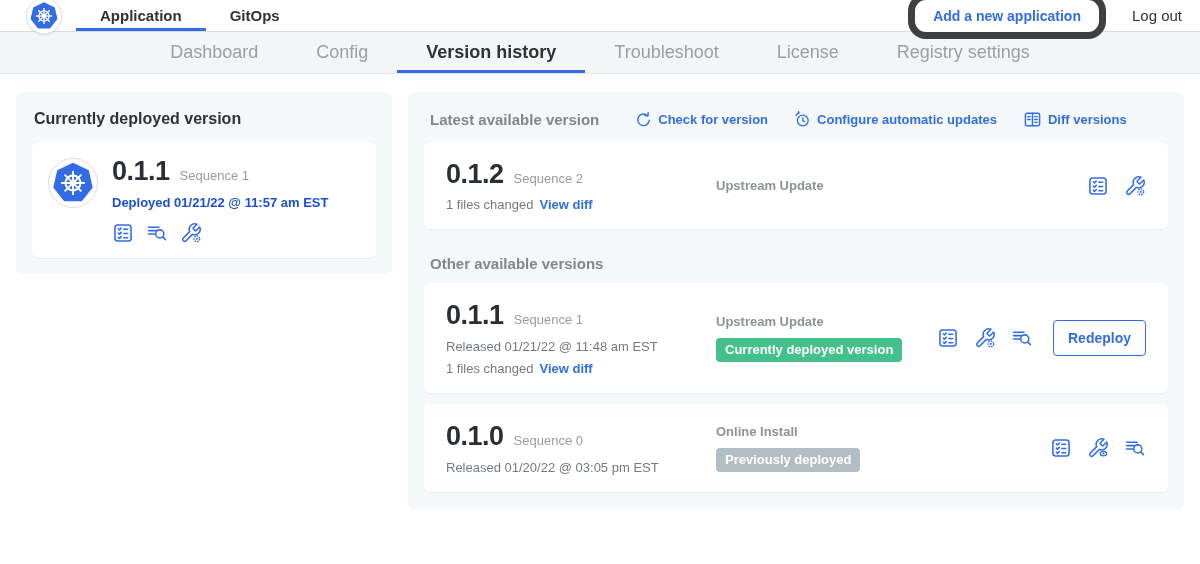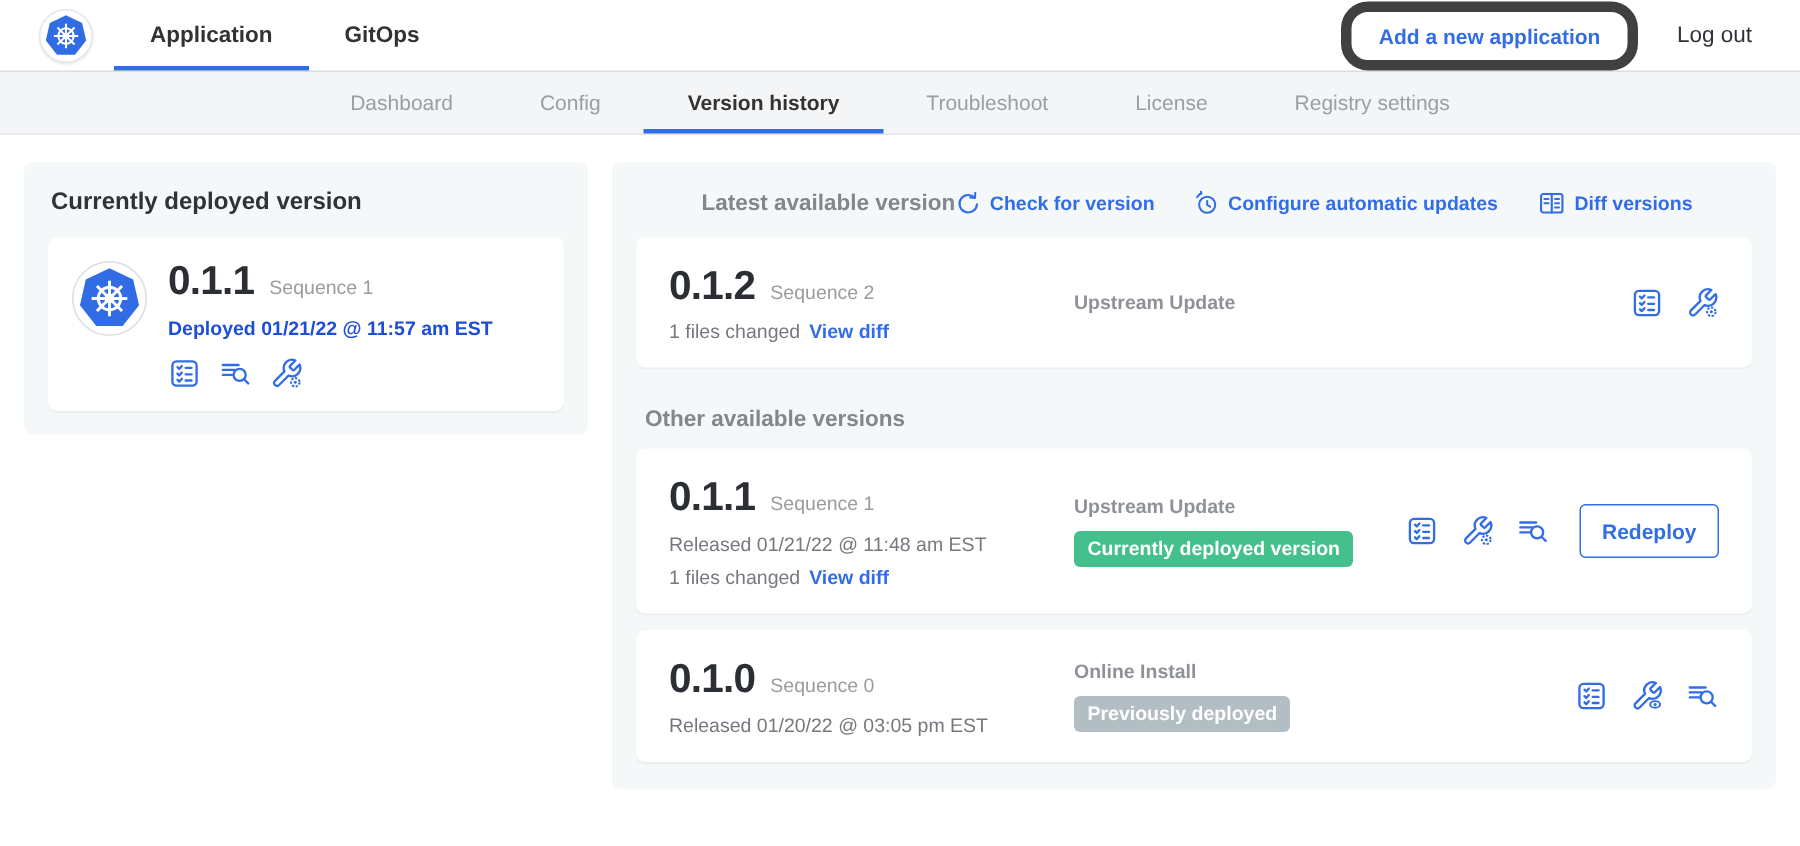--- a/index.html
+++ b/index.html
@@ -5,23 +5,23 @@
   * { box-sizing: border-box; margin: 0; padding: 0; }
   html,body { width:1200px; height:564px; }
   body {
     font-family: "Liberation Sans", sans-serif;
     background:#fff; color:#323232; overflow:hidden;
   }
   svg { display:block; }
 
   
   .topnav {
-    height:48px; display:flex; align-items:stretch;
+    height:32px; display:flex; align-items:stretch;
     border-bottom:1px solid #d9dce1; background:#fff;
-    padding-left:26px; padding-right:32px;
+    padding-left:26px; padding-right:18px;
   }
   .logo-circle {
     width:36px; height:36px; border-radius:50%; background:#fff;
     border:1px solid #e3e6ea; box-shadow:0 1px 2px rgba(0,0,0,.10);
     display:flex; align-items:center; justify-content:center;
     align-self:center; flex:none;
   }
   .top-tabs { display:flex; margin-left:14px; }
   .top-tab {
     display:flex; align-items:center; padding:0 24px;
@@ -41,21 +41,21 @@
     color:#2f3237; cursor:pointer;
   }
 
   
   .subnav {
     height:42px; background:#f4f5f7; border-bottom:1px solid #e4e6ea;
     display:flex; justify-content:center;
   }
   .subnav-item {
     display:flex; align-items:center; padding:0 29px; padding-top:2px;
-    font-size:14px; color:#9b9ea3; cursor:pointer;
+    font-size:18px; color:#9b9ea3; cursor:pointer;
     border-bottom:3px solid transparent; font-weight:500;
   }
   .subnav-item.active { color:#323232; font-weight:700; border-bottom-color:#326de6; }
 
   
   .content { display:flex; gap:16px; padding:18px 16px; align-items:flex-start; }
   .panel { background:#f5f8f9; border-radius:6px; }
   .left-panel { width:376px; padding:16px; flex:none; }
   .left-panel h2 { font-size:16px; font-weight:700; color:#2f3237; margin:2px 0 14px 2px; }
   .white-card { background:#fff; border-radius:6px; box-shadow:0 1px 1px rgba(40,40,40,.05); }
@@ -68,21 +68,21 @@
   }
   .ver-row { display:flex; align-items:baseline; gap:10px; }
   .ver-big { font-size:27px; font-weight:700; color:#2b2f33; letter-spacing:-0.5px; }
   .seq { font-size:13px; color:#9b9b9b; font-weight:500; }
   .deployed-at { font-size:13px; color:#1d4ed8; margin-top:8px; font-weight:700;text-align:center; }
   .icon-row { display:flex; gap:12px; margin-top:12px; color:#326de6; align-items:center; }
   .ic { width:22px; height:22px; color:#326de6; cursor:pointer; }
   .ic-sm { width:17px; height:17px; }
 
   .right-panel { flex:1; padding:14px 16px 18px; }
-  .rp-header { display:flex; align-items:center; justify-content:center; padding:4px 2px 2px 6px; }
+  .rp-header { display:flex; align-items:center; justify-content:flex-start; padding:4px 2px 2px 6px;gap:36px; }
   .rp-title, .other-title { font-size:15px; color:#82878d; font-weight:600; }
   .rp-actions { display:flex; align-items:center; gap:26px; }
   .hlink {
     display:flex; align-items:center; gap:6px; color:#326de6;
     font-size:13px; font-weight:700; cursor:pointer;
   }
 
   .vcard { display:flex; align-items:center; padding:17px 22px; margin-top:11px; }
   .vc-left { width:252px; flex:none; }
   .released { font-size:13px; color:#75797e; margin-top:8px; font-weight:500; }

